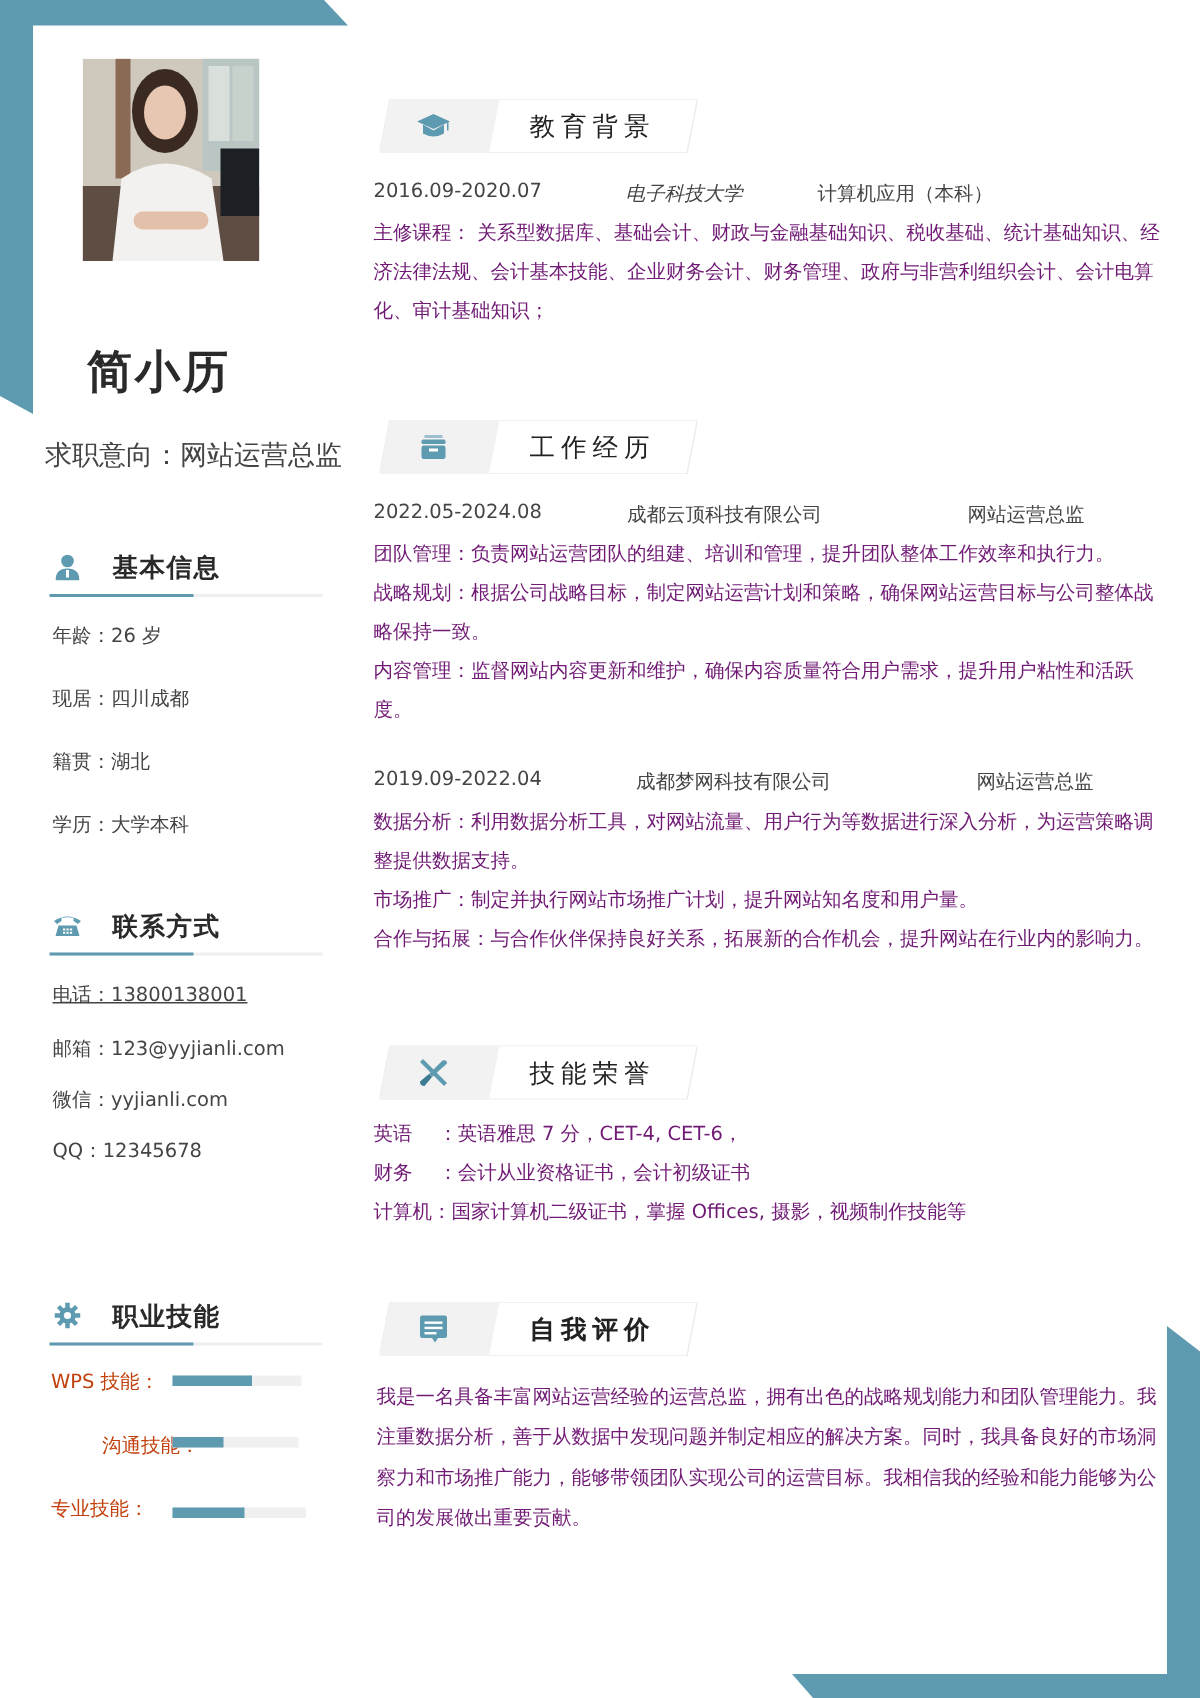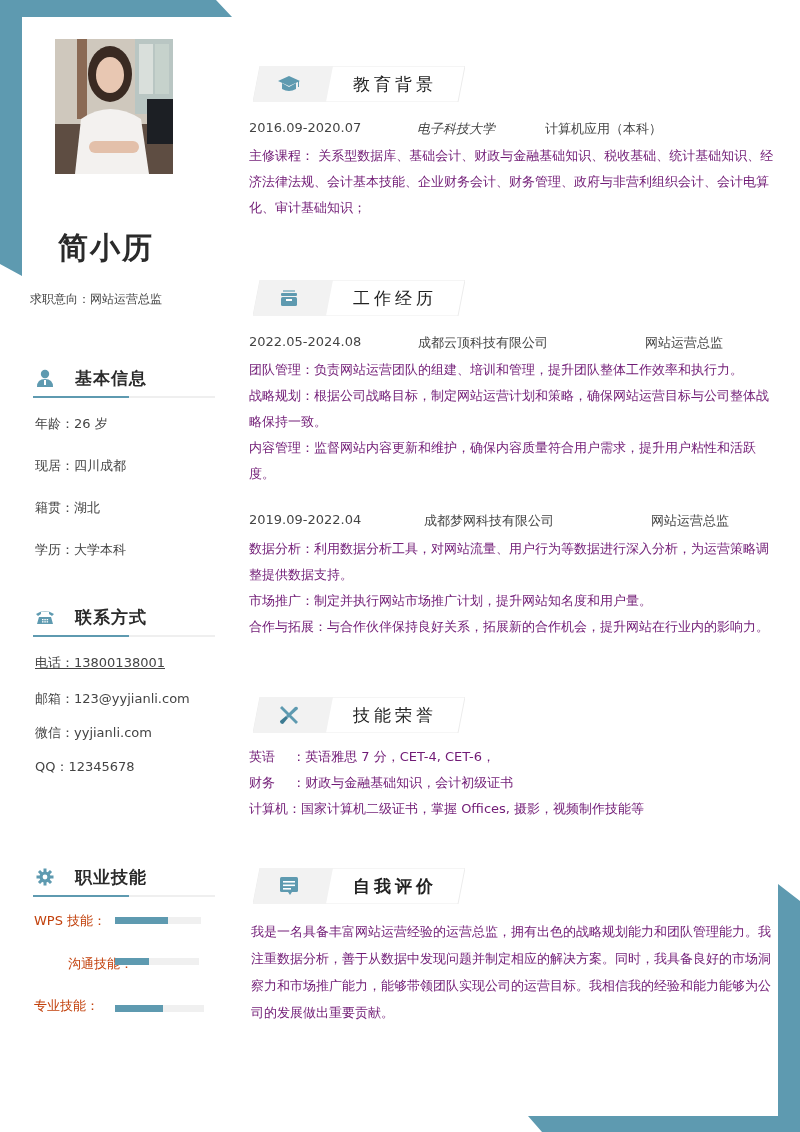--- a/index.html
+++ b/index.html
@@ -7,21 +7,21 @@
   body { position: relative; font-family: "DejaVu Sans", "Liberation Sans", sans-serif; color: #333; }
 
   
   .deco-tl { position: absolute; left: 0; top: 0; width: 232px; height: 276px; }
   .deco-br { position: absolute; left: 528px; top: 884px; width: 272px; height: 248px; }
 
   
   .photo { position: absolute; left: 55px; top: 39px; width: 118px; height: 135px; overflow: hidden; }
 
   .name { position: absolute; left: 58px; top: 228px; font-size: 30px; font-weight: bold; color: #2a2a2a; letter-spacing: 2px; }
-  .intent { position: absolute; left: 30px; top: 291px; font-size: 12px; color: #444; }
+  .intent { position: absolute; left: 30px; top: 291px; font-size: 18px; color: #444; }
 
   
   .side-section { position: absolute; left: 33px; width: 182px; }
   .side-head { position: relative; height: 30px; display: flex; align-items: center; }
   .side-head .ico { width: 20px; height: 20px; margin-left: 2px; display: flex; align-items: center; justify-content: center; }
   .side-head .ttl { margin-left: 20px; font-size: 17px; font-weight: bold; color: #2a2a2a; letter-spacing: 1px; }
   .side-line { position: relative; height: 2px; background: #efefef; margin-top: 3px; }
   .side-line::before { content: ""; position: absolute; left: 0; top: 0; width: 96px; height: 2px; background: #5e9ab0; }
   .side-item { font-size: 13px; color: #444; position: absolute; left: 2px; white-space: nowrap; }
 
@@ -224,21 +224,21 @@
     <svg width="20" height="20" viewBox="0 0 20 20">
         <path d="M3 1 L19 17 L17 19 L1 3 Z" fill="#5e9ab0"></path>
         <path d="M16 2 Q19 1 19 4 L9 13 L7 11 Z" fill="#5e9ab0"></path>
         <path d="M7 11 L9 13 L4 19 Q1 19 1 16 Z" fill="#3d7b92"></path>
       </svg>
   </span>
   <span class="ttl">技能荣誉</span>
 </div>
 <div class="txt" style="top:744px;">
   <div>英语 　：英语雅思 7 分，CET-4, CET-6，</div>
-  <div>财务 　：财政与金融基础知识，会计初级证书</div>
+  <div>财务 　：会计从业资格证书，会计初级证书</div>
   <div>计算机：国家计算机二级证书，掌握 Offices, 摄影，视频制作技能等</div>
 </div>
 
 <div class="sec-head" style="top:868px;">
   <svg class="bg" width="212" height="36" viewBox="0 0 212 36">
       <polygon points="7,0 212,0 205,36 0,36" fill="#ffffff" stroke="#ececec"></polygon>
       <polygon points="7,0 80,0 73,36 0,36" fill="#f2f2f2"></polygon>
     </svg>
   <span class="ico">
     <svg width="20" height="20" viewBox="0 0 20 20">

